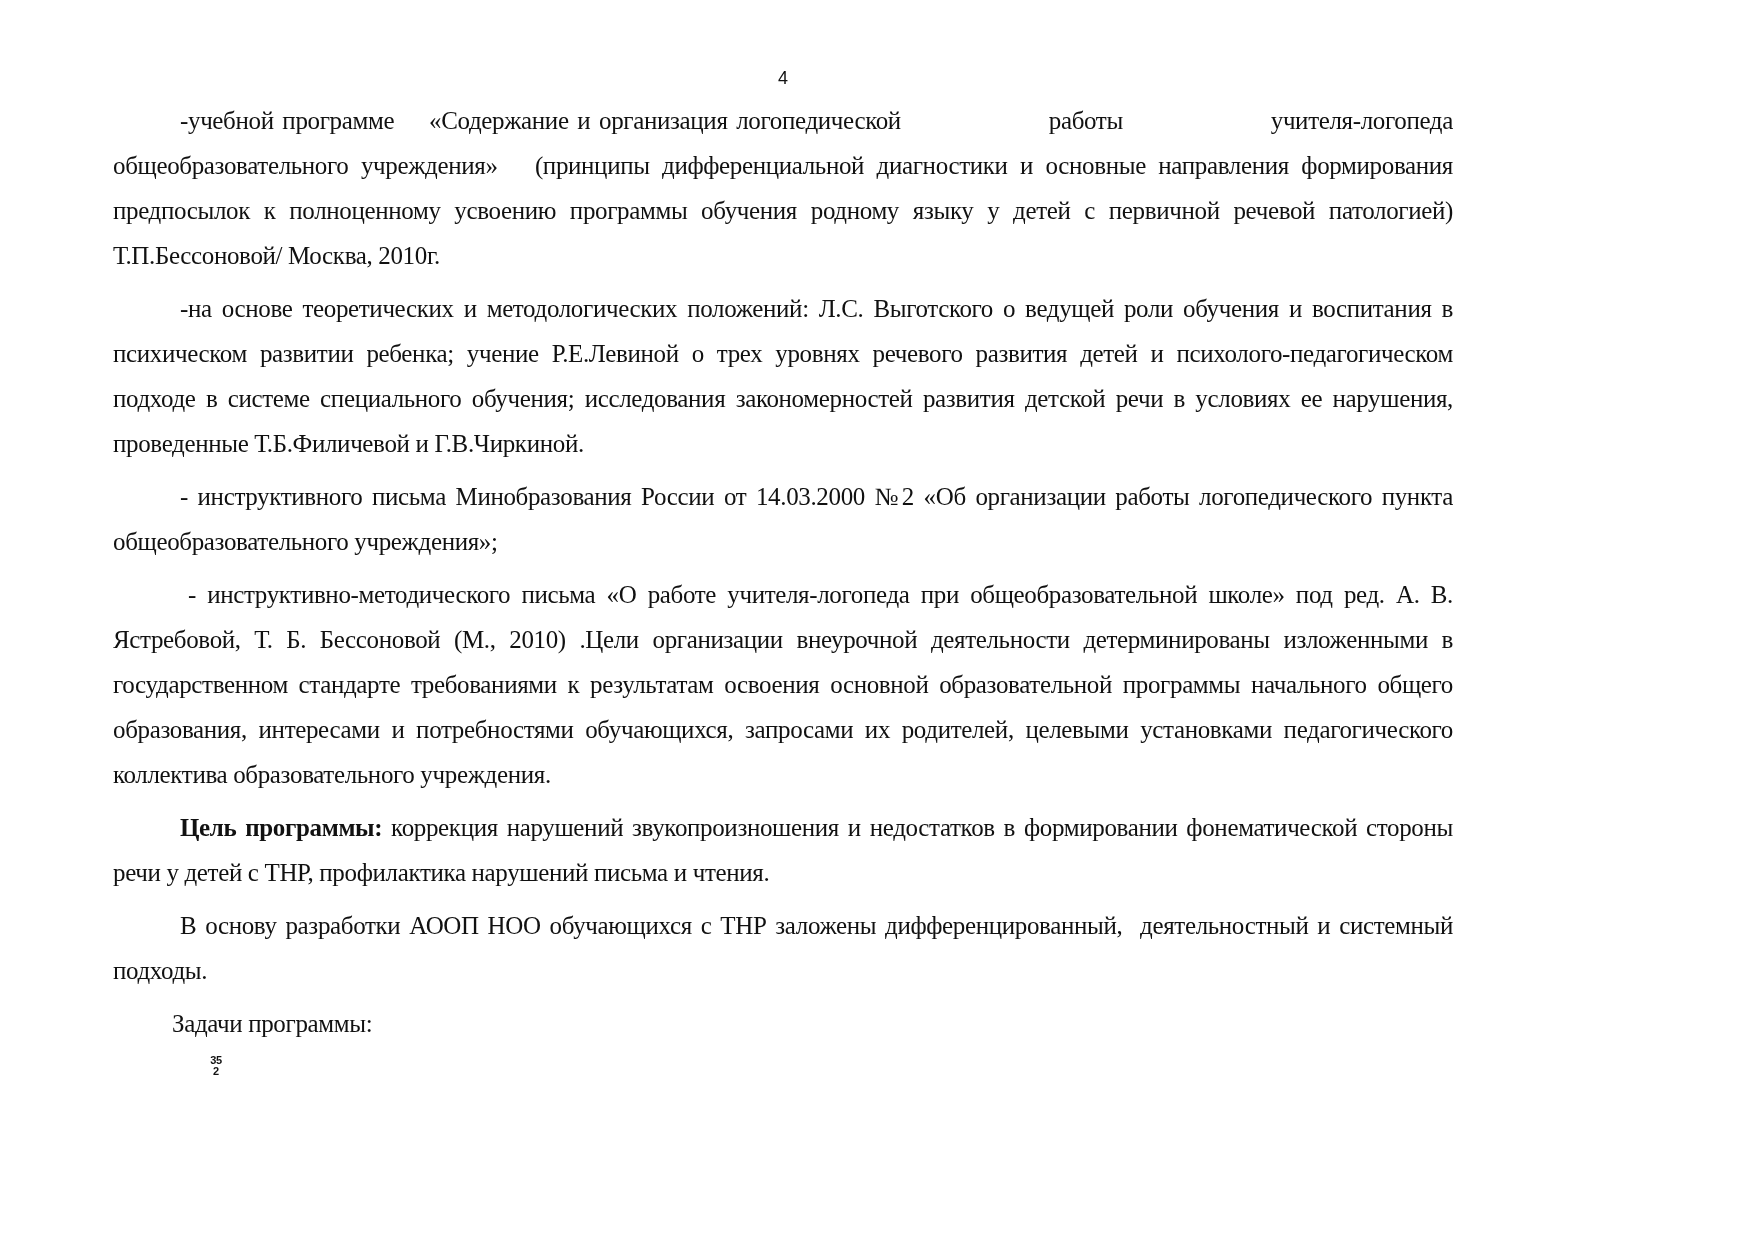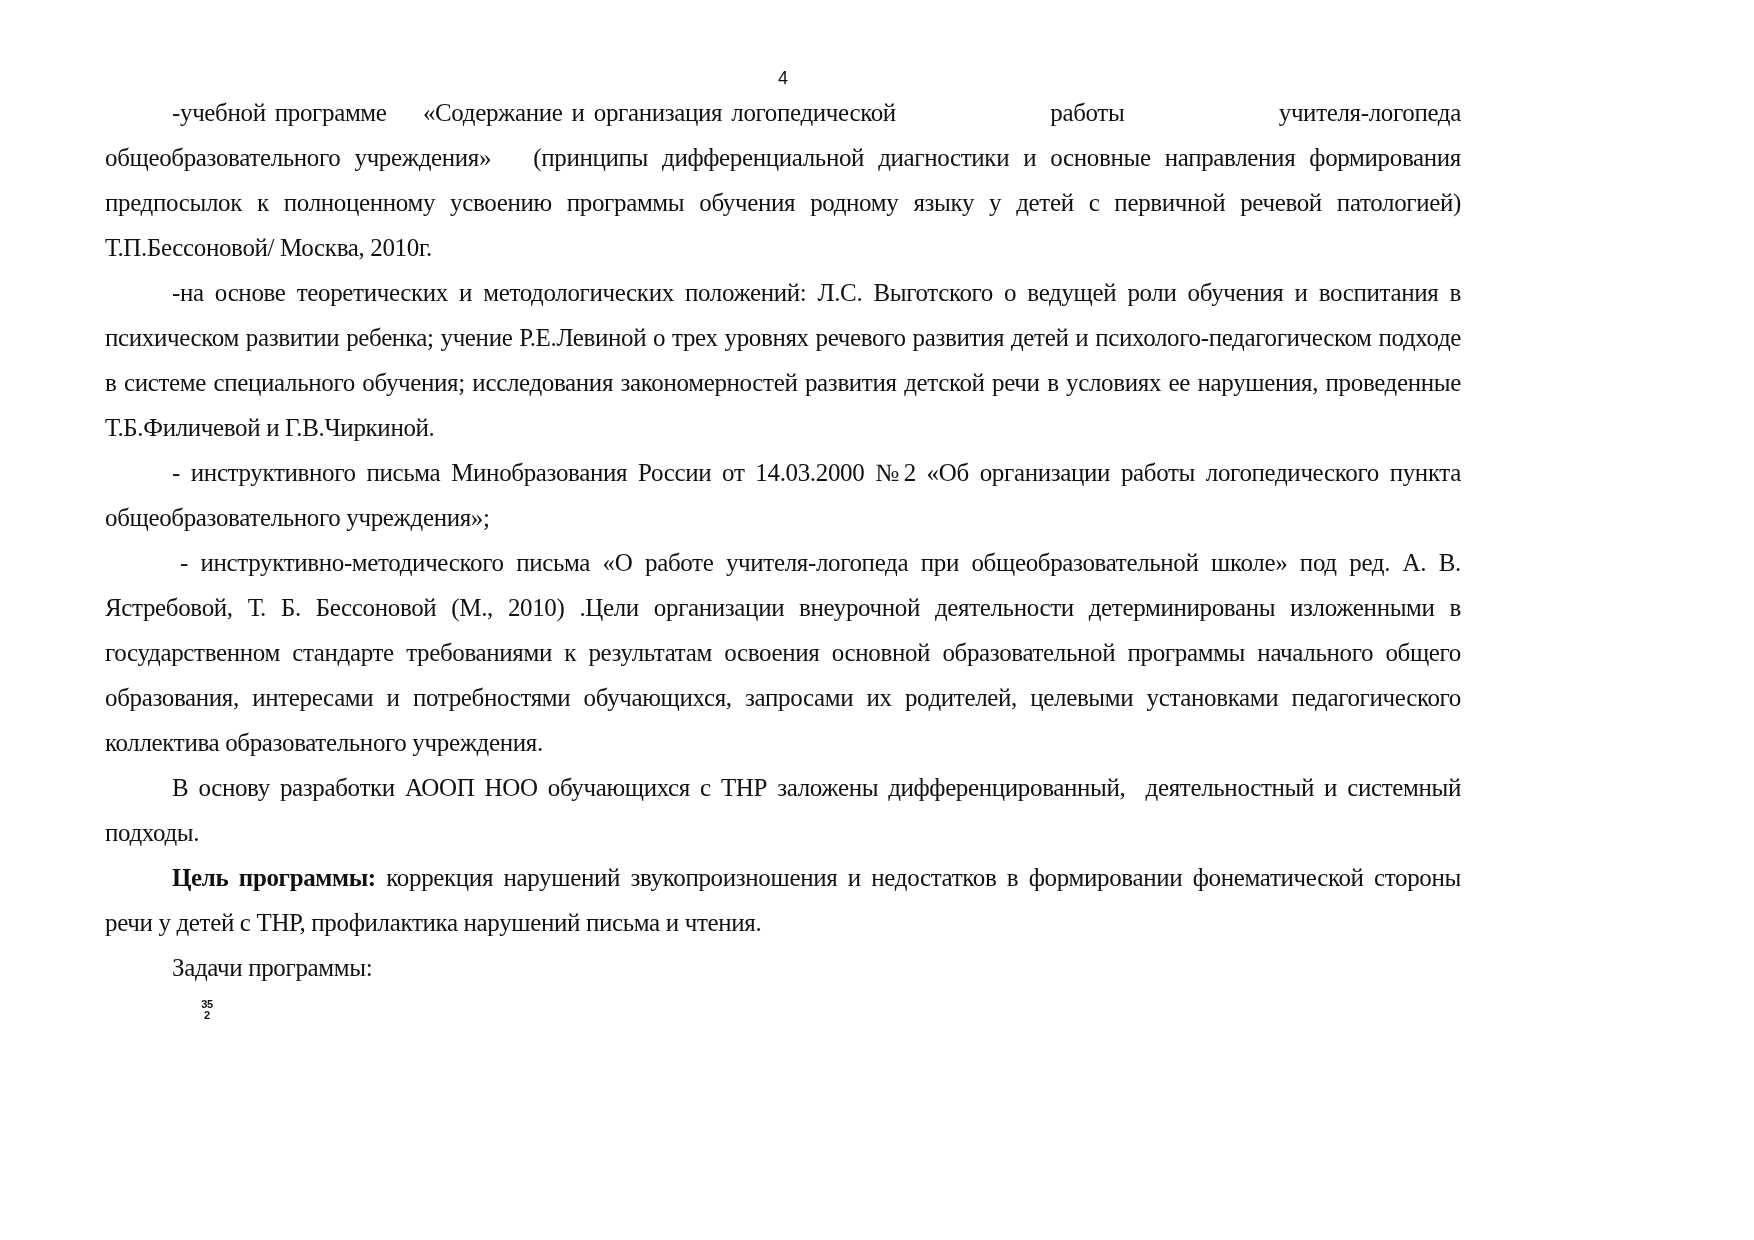--- a/index.html
+++ b/index.html
@@ -36,21 +36,21 @@
     .content {
       position: absolute;
       left: 105px;
       top: 90px;
       width: 1356px;
       font-size: 25px;
       line-height: 45px;
       letter-spacing: -0.35px;
     }
     .para {
-      margin: 0;
+      margin: 8px;
       text-align: justify;
       text-indent: 67px;
     }
     .para.extra-indent {
       text-indent: 75px;
       font-family: Liberation Serif, serif;
     }
     .bold-label {
       font-weight: bold;
     }
@@ -60,21 +60,21 @@
       font-weight: normal;
     }
     .bullet-item {
       margin: 0;
       padding-left: 100px;
       position: relative;
       margin-top: 0px;
     }
     .bullet-glyph {
       position: absolute;
-      left: 91px;
+      left: 100px;
       top: 9px;
       display: inline-block;
       width: 22px;
       font-family: "Liberation Sans", "DejaVu Sans", sans-serif;
       font-size: 11px;
       line-height: 11px;
       font-weight: bold;
       text-align: center;
     }
     .bullet-glyph span {
@@ -95,23 +95,23 @@
   <div class="content">
 
     <p class="para">-учебной программе &nbsp;&nbsp;&nbsp;«Содержание и организация логопедической &nbsp;&nbsp;&nbsp;&nbsp;&nbsp;&nbsp;&nbsp;&nbsp;&nbsp;&nbsp;&nbsp;&nbsp;&nbsp;&nbsp;&nbsp;&nbsp;работы &nbsp;&nbsp;&nbsp;&nbsp;&nbsp;&nbsp;&nbsp;&nbsp;&nbsp;&nbsp;&nbsp;&nbsp;&nbsp;&nbsp;&nbsp;&nbsp;учителя-логопеда общеобразовательного учреждения» &nbsp;&nbsp;(принципы дифференциальной диагностики и основные направления формирования предпосылок к полноценному усвоению программы обучения родному языку у детей с первичной речевой патологией) Т.П.Бессоновой/ Москва, 2010г.</p>
 
     <p class="para">-на основе теоретических и методологических положений: Л.С. Выготского о ведущей роли обучения и воспитания в психическом развитии ребенка; учение Р.Е.Левиной о трех уровнях речевого развития детей и психолого-педагогическом подходе в системе специального обучения; исследования закономерностей развития детской речи в условиях ее нарушения, проведенные Т.Б.Филичевой и Г.В.Чиркиной.</p>
 
     <p class="para">- инструктивного письма Минобразования России от 14.03.2000 №2 «Об организации работы логопедического пункта общеобразовательного учреждения»;</p>
 
     <p class="para extra-indent">- инструктивно-методического письма «О работе учителя-логопеда при общеобразовательной школе» под ред. А. В. Ястребовой, Т. Б. Бессоновой (М., 2010) .Цели организации внеурочной деятельности детерминированы изложенными в государственном стандарте требованиями к результатам освоения основной образовательной программы начального общего образования, интересами и потребностями обучающихся, запросами их родителей, целевыми установками педагогического коллектива образовательного учреждения.</p>
 
+    <p class="para"><span class="bold-label">Цель программы:</span><span> коррекция нарушений звукопроизношения и недостатков в формировании фонематической стороны речи у детей с ТНР, профилактика нарушений письма и чтения.</span></p>
+
     <p class="para">В основу разработки АООП НОО обучающихся с ТНР заложены дифференцированный, &nbsp;деятельностный и системный подходы.</p>
-
-    <p class="para"><span class="bold-label">Цель программы:</span><span> коррекция нарушений звукопроизношения и недостатков в формировании фонематической стороны речи у детей с ТНР, профилактика нарушений письма и чтения.</span></p>
 
     <p class="heading">Задачи программы:</p>
 
     <div class="bullet-item">
       <span class="bullet-glyph">
         <span>35</span>
         <span>2</span>
       </span>
     </div>
 

